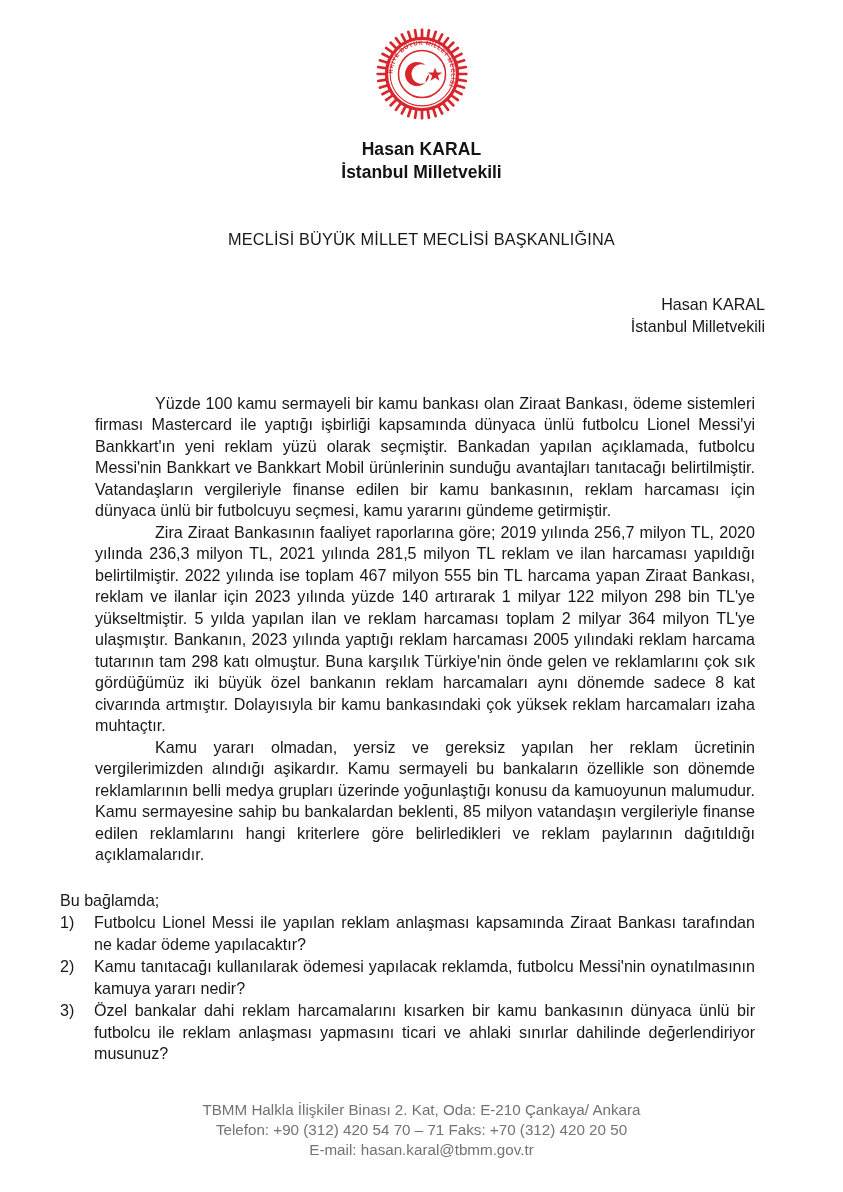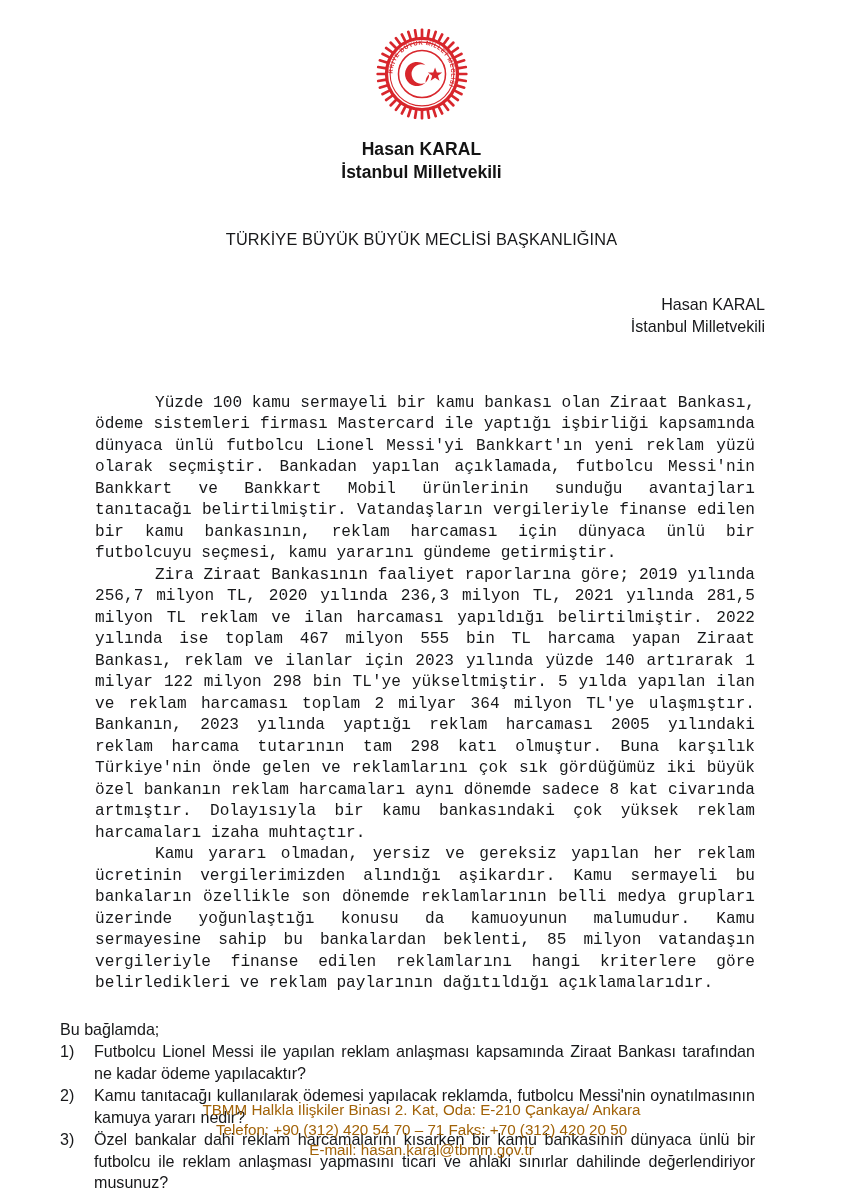--- a/index.html
+++ b/index.html
@@ -83,21 +83,21 @@
   .signature {
     margin-top: 44px;
     margin-right: 78px;
     text-align: right;
     font-size: 16.1px;
     line-height: 22px;
     color: #17181a;
   }
 
   
-  .argument { margin-top: 56px; font-family: Liberation Mono, monospace; }
+  .argument { margin-top: 56px; }
   .argument p.para + p.para { margin-top: 0; }
   .gap-para { margin-top: 19px; }
 
   
   .questions {
     margin-top: 24px;
     margin-left: 60px;
     margin-right: 88px;
   }
   .questions-lead {
@@ -131,21 +131,21 @@
 
   
   .footer {
     position: absolute;
     left: 0;
     right: 0;
     bottom: 32px;
     text-align: center;
     font-size: 15.2px;
     line-height: 20px;
-    color: #a16207;
+    color: #737373;
   }
 </style>
 </head>
 <body>
 
 <div class="page">
 
   <div class="letterhead">
 
     <div class="emblem-wrap">
@@ -211,21 +211,21 @@
         <path d="M59.5,50 a12.6,12.6 0 1,1 -3.9,-9.1 a10.1,10.1 0 1,0 0,18.2 a12.6,12.6 0 0,1 3.9,-9.1 z" fill="#d8262c" transform="translate(-2,0)"></path>
 
         <path d="M63.6,43.2 L65.5,48.4 L71,48.5 L66.6,51.8 L68.2,57.1 L63.6,54 L59,57.1 L60.6,51.8 L56.2,48.5 L61.7,48.4 Z" fill="#d8262c"></path>
       </svg>
     </div>
 
     <div class="deputy-name">Hasan KARAL</div>
     <div class="deputy-title">İstanbul Milletvekili</div>
   </div>
 
-  <div class="addressee">TÜRKİYE BÜYÜK BÜYÜK MECLİSİ BAŞKANLIĞINA</div>
+  <div class="addressee">MECLİSİ BÜYÜK MİLLET MECLİSİ BAŞKANLIĞINA</div>
 
 
   <div class="signature">
     <div>Hasan KARAL</div>
     <div>İstanbul Milletvekili</div>
   </div>
 
   <div class="body-block argument">
     <p class="para">Yüzde 100 kamu sermayeli bir kamu bankası olan Ziraat Bankası, ödeme sistemleri firması Mastercard ile yaptığı işbirliği kapsamında dünyaca ünlü futbolcu Lionel Messi'yi Bankkart'ın yeni reklam yüzü olarak seçmiştir. Bankadan yapılan açıklamada, futbolcu Messi'nin Bankkart ve Bankkart Mobil ürünlerinin sunduğu avantajları tanıtacağı belirtilmiştir. Vatandaşların vergileriyle finanse edilen bir kamu bankasının, reklam harcaması için dünyaca ünlü bir futbolcuyu seçmesi, kamu yararını gündeme getirmiştir.</p>
     <p class="para">Zira Ziraat Bankasının faaliyet raporlarına göre; 2019 yılında 256,7 milyon TL, 2020 yılında 236,3 milyon TL, 2021 yılında 281,5 milyon TL reklam ve ilan harcaması yapıldığı belirtilmiştir. 2022 yılında ise toplam 467 milyon 555 bin TL harcama yapan Ziraat Bankası, reklam ve ilanlar için 2023 yılında yüzde 140 artırarak 1 milyar 122 milyon 298 bin TL'ye yükseltmiştir. 5 yılda yapılan ilan ve reklam harcaması toplam 2 milyar 364 milyon TL'ye ulaşmıştır. Bankanın, 2023 yılında yaptığı reklam harcaması 2005 yılındaki reklam harcama tutarının tam 298 katı olmuştur. Buna karşılık Türkiye'nin önde gelen ve reklamlarını çok sık gördüğümüz iki büyük özel bankanın reklam harcamaları aynı dönemde sadece 8 kat civarında artmıştır. Dolayısıyla bir kamu bankasındaki çok yüksek reklam harcamaları izaha muhtaçtır.</p>

